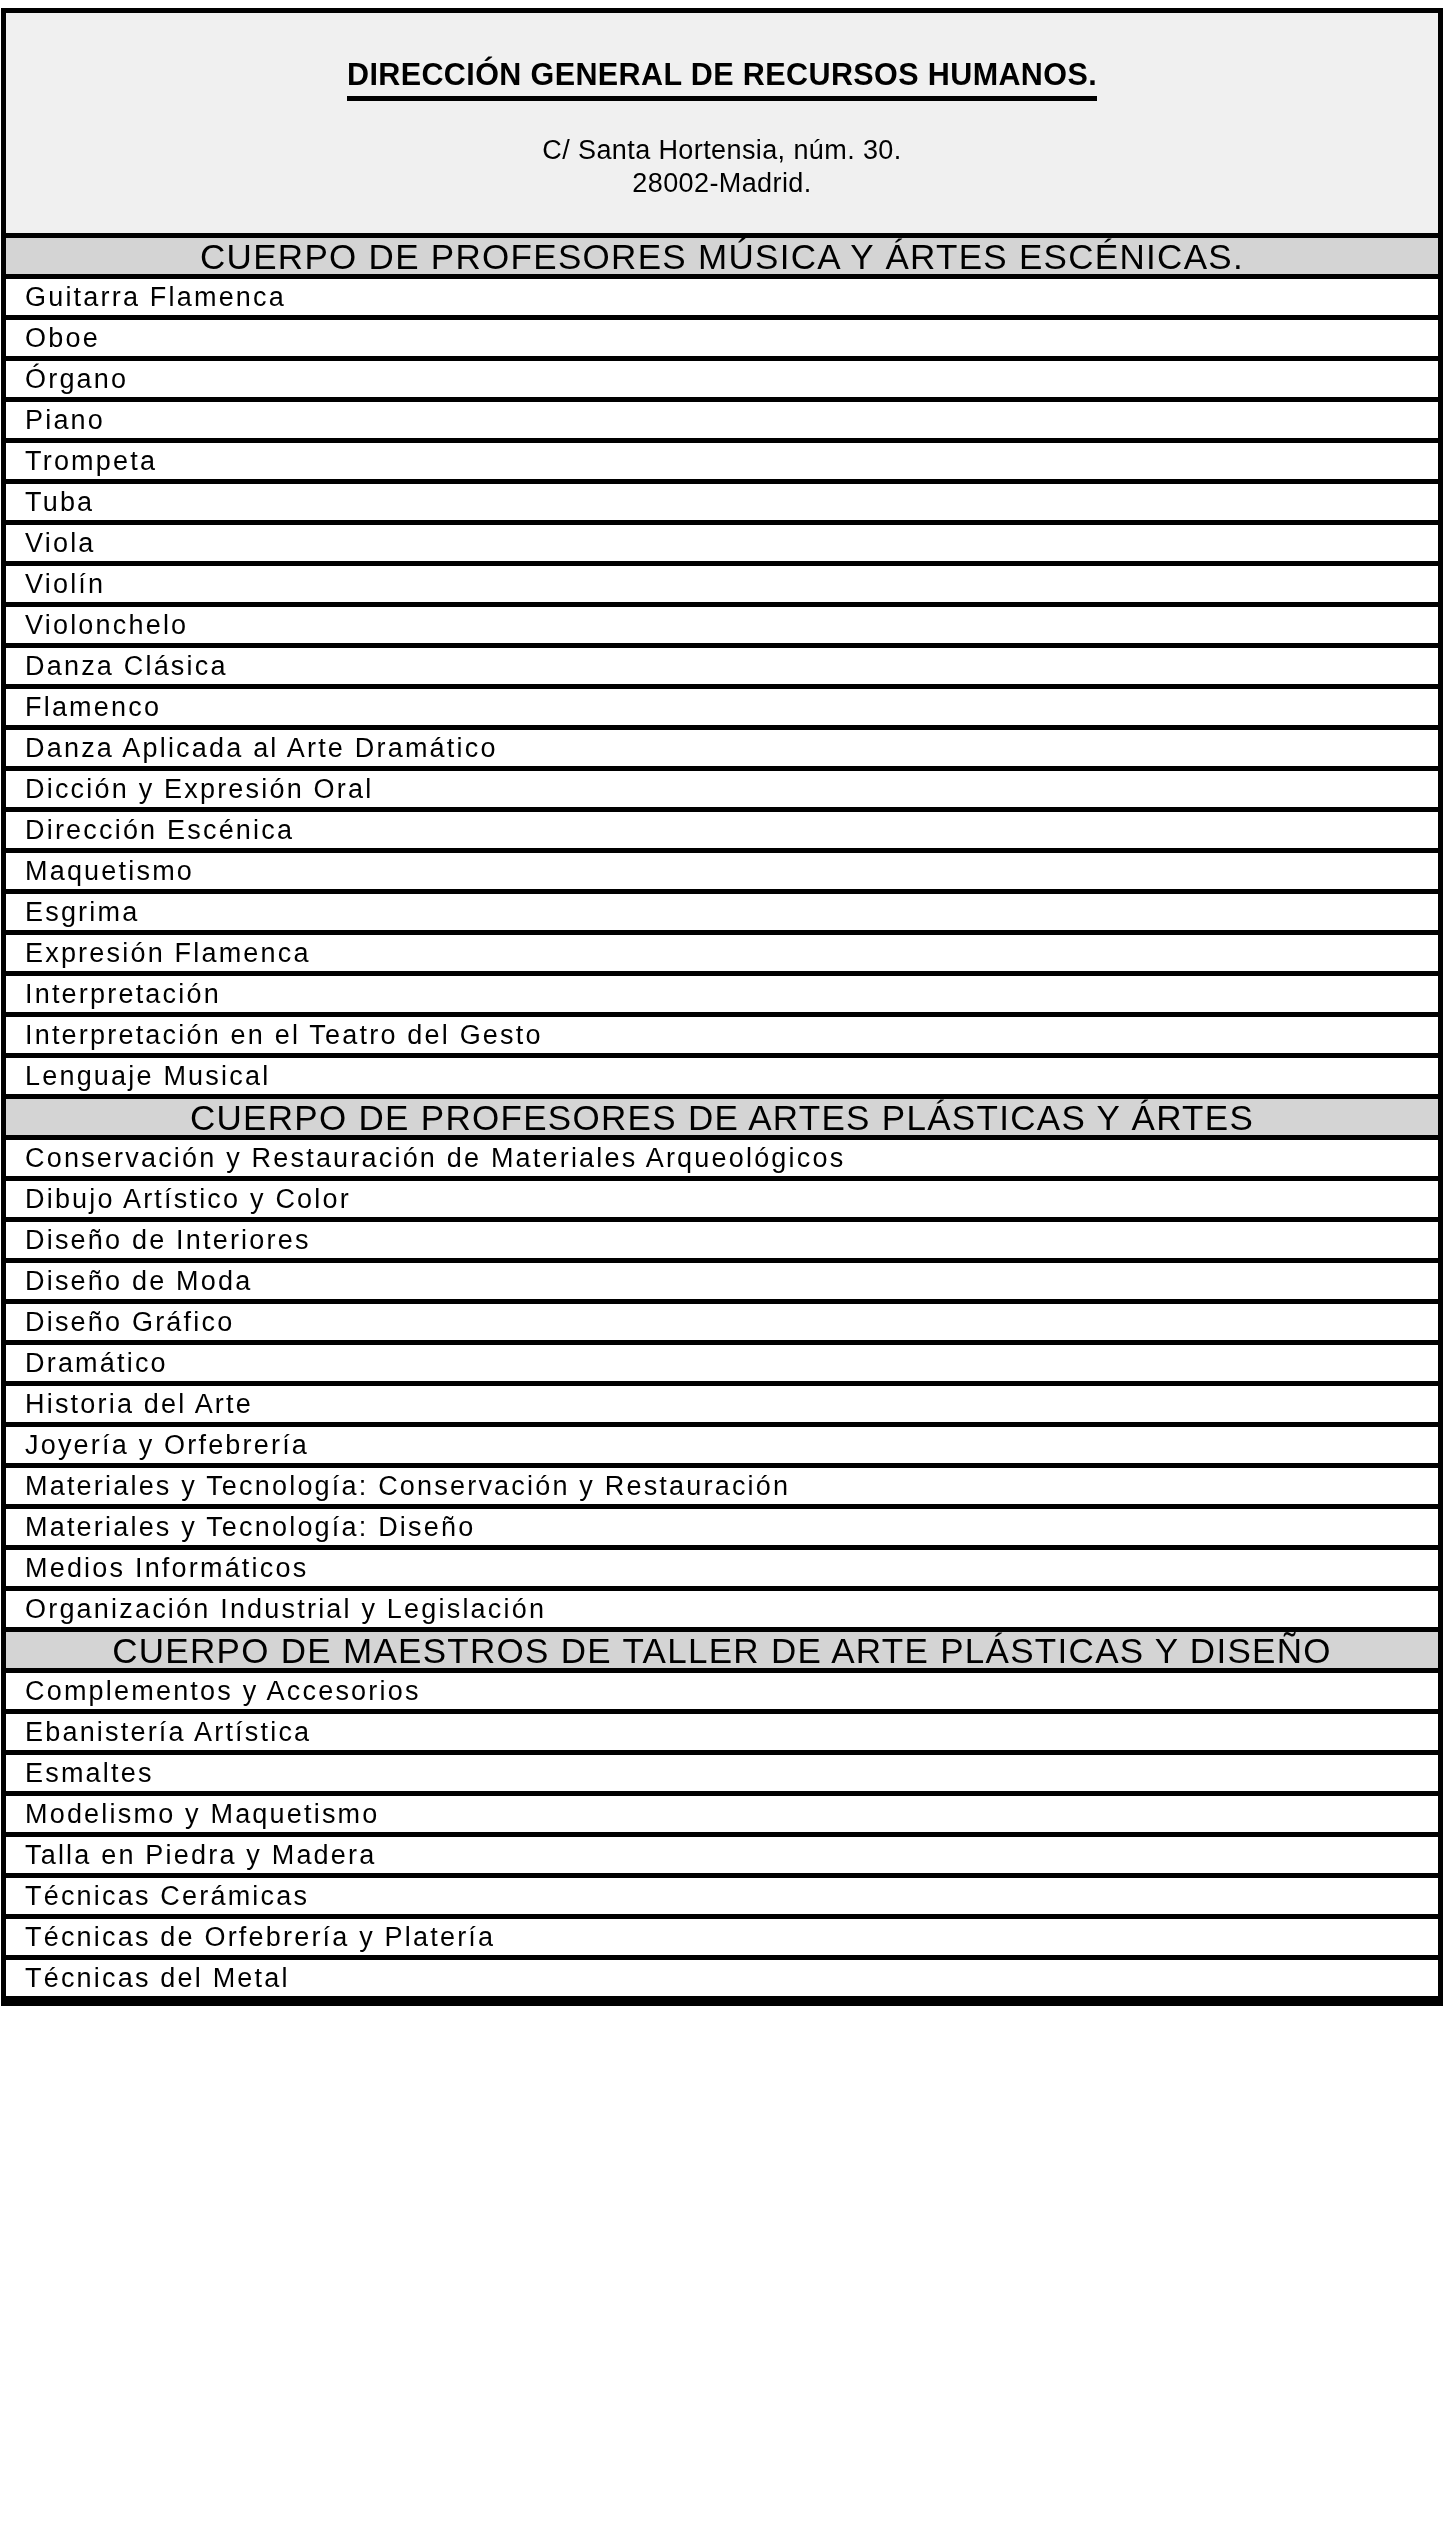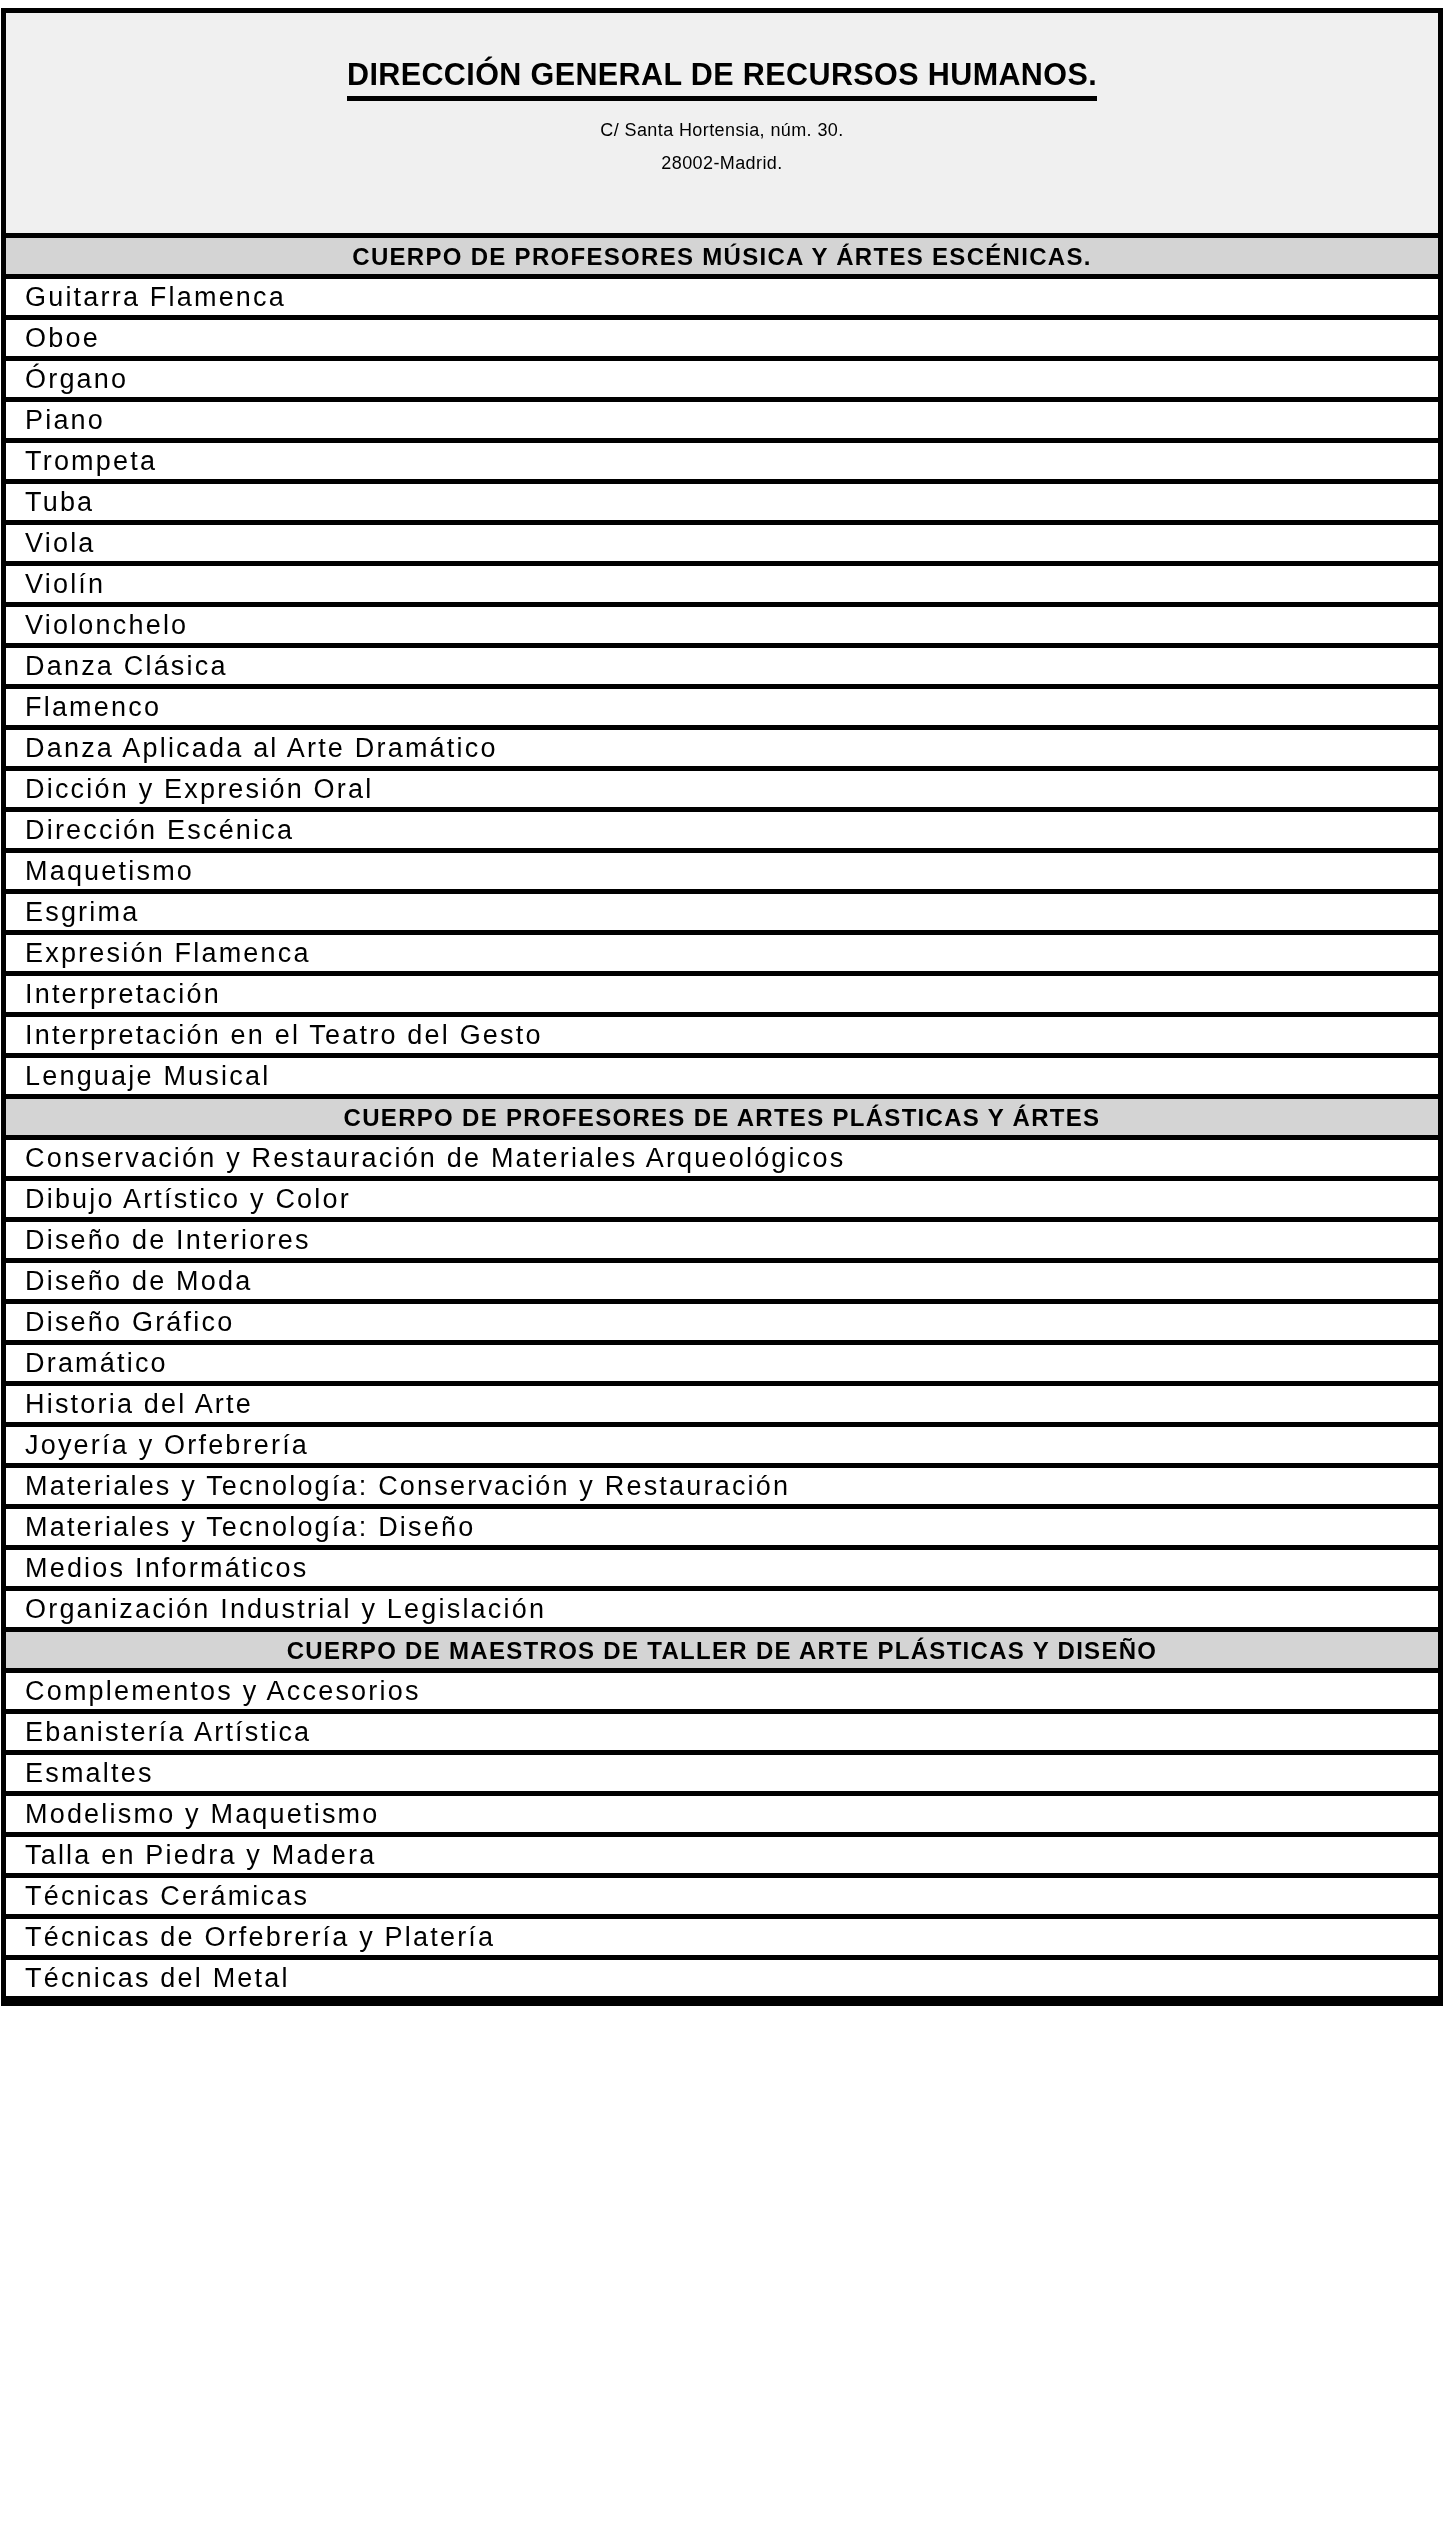--- a/index.html
+++ b/index.html
@@ -35,32 +35,32 @@
   .doc-title {
     display: inline-block;
     font-size: 30.5px;
     font-weight: bold;
     letter-spacing: 0.4px;
     border-bottom: 5.2px solid var(--border-color, #000000);
     padding-bottom: 4.4px;
     white-space: nowrap;
   }
   .address {
-    margin-top: 13px;
-    font-size: 18px;
+    margin-top: 33px;
+    font-size: 27px;
     line-height: 33px;
     letter-spacing: 0.4px;
   }
   .section-header {
     height: 36px;
     line-height: 37px;
     background: var(--band-bg, #d4d4d4);
     border-bottom: 5.2px solid var(--border-color, #000000);
-    font-size: 24px;
-    font-weight: bold;
+    font-size: 35px;
+    font-weight: normal;
     letter-spacing: 1.3px;
     text-align: center;
     white-space: nowrap;
     overflow: hidden;
   }
   .table-row {
     height: 36px;
     line-height: 37px;
     background: #ffffff;
     border-bottom: 5.2px solid var(--border-color, #000000);

